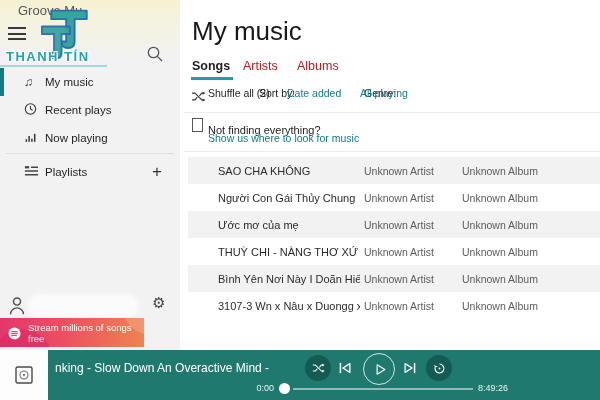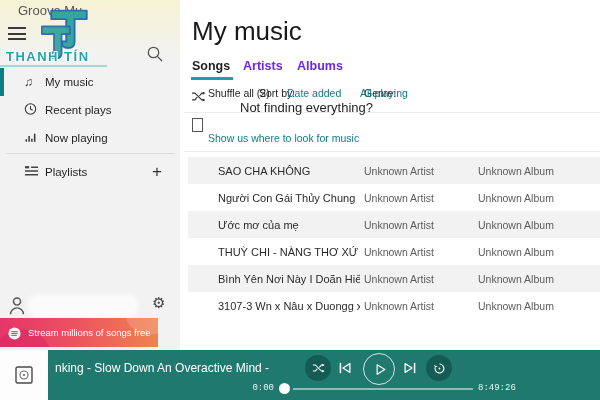--- a/index.html
+++ b/index.html
@@ -21,74 +21,74 @@
   .nav-icon { position:absolute; left:24px; top:50%; transform:translateY(-50%); color:#333;
     font-size:12px; line-height:1; }
   .nav-accent { position:absolute; left:0; top:0; width:4px; height:28px; background:#0e7d84; }
   .nav-plus { position:absolute; left:152px; top:50%; transform:translateY(-50%);
     font-size:17px; font-weight:300; color:#333; cursor:pointer; }
   .side-divider { left:6px; top:153px; width:168px; height:1px; background:#dcdcdc; }
   .account-pill { left:30px; top:297px; width:106px; height:18px; background:#fbfbfb;
     border-radius:9px; box-shadow:0 0 5px 3px rgba(251,251,251,.95); }
   .person-btn { left:8px; top:296px; width:18px; height:20px; cursor:pointer; }
   .gear-btn { left:152px; top:294px; font-size:15px; color:#444; cursor:pointer; }
-  .banner { left:0; top:318px; width:158px; height:29px; display:flex; align-items:center; cursor:pointer;
+  .banner { left:0; top:318px; width:144px; height:29px; display:flex; align-items:center; cursor:pointer;
     background:
       radial-gradient(circle at 150px -10px, rgba(255,255,255,.16) 0 26px, transparent 27px),
       radial-gradient(circle at 22px 42px, rgba(214,32,96,.45) 0 30px, transparent 31px),
       linear-gradient(90deg,#e6356b 0%, #ec5060 45%, #ee8350 100%); }
   .banner-text { margin-left:7px; font-size:9.5px; color:#fff; }
   .banner-icon { margin-left:8px; width:13px; height:13px; }
 
   
   .wm-logo { left:36px; top:6px; pointer-events:none; }
   .wm-text { left:6px; top:49px; font-size:13px; font-weight:bold; letter-spacing:1.5px;
     color:#23a3ac; pointer-events:none;
     text-shadow:-1px -1px 0 #fff, 1px -1px 0 #fff, -1px 1px 0 #fff, 1px 1px 0 #fff; }
   .wm-line { left:0; top:65px; width:107px; height:2px; background:rgba(130,205,205,.7); }
 
   
   .main { left:180px; top:0; width:420px; height:350px; background:#fff; }
   .page-title { left:12px; top:16px; font-size:26px; font-weight:300; color:#191919; }
-  .tab { top:59px; font-size:12.5px; color:#6d28d9; cursor:pointer;font-weight:bold; }
+  .tab { top:59px; font-size:12.5px; color:#b91c1c; cursor:pointer; }
   .tab.active { color:#1f1f1f; font-weight:700; }
   .tab-songs { left:12px; } .tab-artists { left:63px; } .tab-albums { left:117px; }
   .tab-underline { left:11px; top:77px; width:42px; height:2.5px; background:#1d9fa8; }
   .tb { top:87px; font-size:10.5px; color:#1f1f1f; }
   .tb.link { color:#0e7d84; cursor:pointer; }
   .shuffle-all-icon { left:11px; top:88px; width:15px; height:11px; color:#333; cursor:pointer; }
   .tb-shuffle { left:28px; cursor:pointer; }
   .tb-sort-label { left:79px; } .tb-sort-value { left:107px; }
   .tb-genre-label { left:157px;margin-left:27px; } .tb-genre-value { left:180px; }
   .divider { left:4px; width:416px; height:1px; background:#ededed; }
   .notice-icon { left:12px; top:118px; width:11px; height:14px; border:1.2px solid #555; background:#fff; }
-  .notice-q { left:28px; top:100px; font-size:13px; color:#1f1f1f;margin-left:32px; }
+  .notice-q { left:28px; top:124px; font-size:11px; color:#1f1f1f; }
   .notice-link { left:28px; top:132px; font-size:10.5px; color:#0e7d84; cursor:pointer; }
   .song-row { left:8px; width:416px; height:27px; cursor:pointer; }
   .song-row.alt { background:#f2f2f2; }
   .song-row .t { position:absolute; left:30px; top:50%; transform:translateY(-50%);
     font-size:11px; color:#2a2a2a; white-space:nowrap; max-width:142px; overflow:hidden; }
   .song-row .a { position:absolute; left:176px; top:50%; transform:translateY(-50%);
     font-size:10.5px; color:#5c5c5c; }
   .song-row .b { position:absolute; left:274px; top:50%; transform:translateY(-50%);
-    font-size:10.5px; color:#5c5c5c;margin-left:16px; }
+    font-size:10.5px; color:#5c5c5c; }
 
   
   .player { left:0; top:350px; width:600px; height:50px; background:#20796f; }
   .art-box { left:0; top:0; width:48px; height:50px; background:#fdfdfd; }
   .disc-icon { position:absolute; left:15px; top:16px; width:18px; height:18px; }
   .ptrack-text { left:55px; top:11px; width:250px; font-size:12px; color:#fff; white-space:nowrap; overflow:hidden; }
   .pbtn { display:flex; align-items:center; justify-content:center; cursor:pointer; color:#fff; }
   .round-dark { width:26px; height:26px; border-radius:50%; background:#135b53; }
   .btn-shuffle { left:305px; top:5px; }
   .btn-prev { left:337px; top:10px; width:16px; height:16px; }
   .btn-play { left:363px; top:3px; width:32px; height:32px; border:1.2px solid rgba(255,255,255,.8); border-radius:50%; }
   .btn-next { left:402px; top:10px; width:16px; height:16px; }
   .btn-repeat { left:426px; top:5px; }
-  .time { top:33px; font-size:9px; color:#e9f5f3;font-family:Liberation Mono, monospace; }
+  .time { top:33px; font-size:9px; color:#e9f5f3; }
   .elapsed { left:246px; width:28px; text-align:right; }
   .duration { left:478px; }
   .slider-track { left:293px; top:38px; width:180px; height:2px; background:rgba(255,255,255,.5); cursor:pointer; }
   .slider-handle { left:279px; top:33px; width:11px; height:11px; border-radius:50%; background:#fff; cursor:pointer; }
 </style>
 </head>
 <body>
 
 <div class="stage">
 

